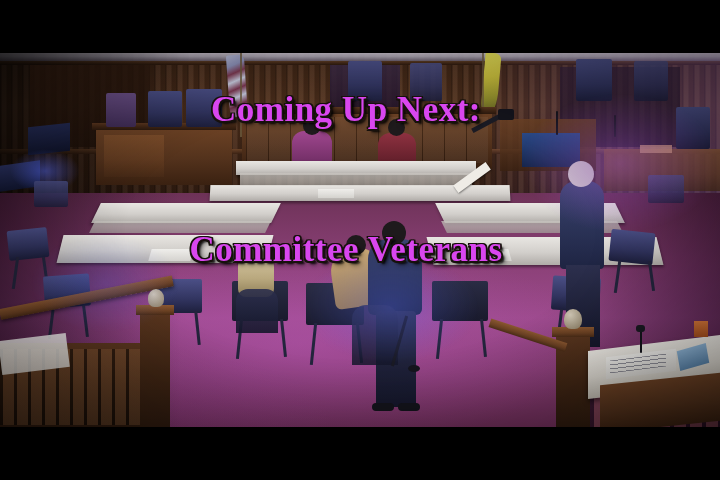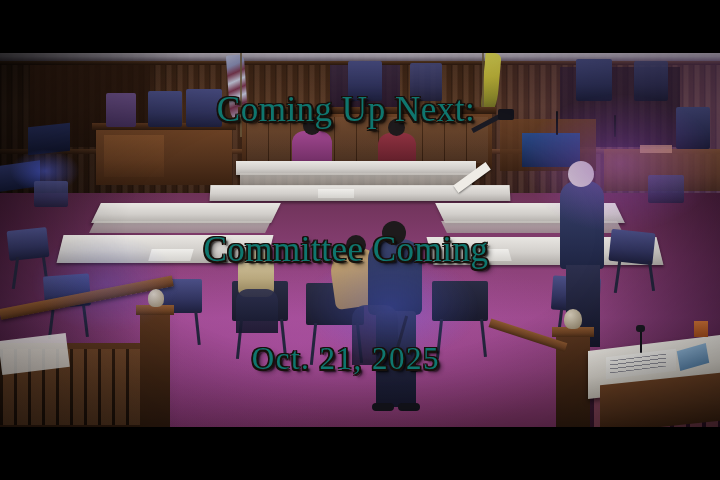--- a/index.html
+++ b/index.html
@@ -182,23 +182,23 @@
     position: absolute;
     left: 0; top: 0;
     width: 720px; height: 480px;
     z-index: 30;
     pointer-events: none;
   }
   .title-line {
     position: absolute;
     width: 692px;
     text-align: center;
-    color: #0f766e;
+    color: #d946ef;
     font-family: "Liberation Serif", "DejaVu Serif", serif;
-    font-weight: normal;
+    font-weight: bold;
     white-space: nowrap;
     letter-spacing: .5px;
     text-shadow:
       -1.5px -1.5px 0 #17110c,
        1.5px -1.5px 0 #17110c,
       -1.5px  1.5px 0 #17110c,
        1.5px  1.5px 0 #17110c,
       -1.5px  0    0 #17110c,
        1.5px  0    0 #17110c,
        0     -1.5px 0 #17110c,
@@ -397,17 +397,16 @@
 
     <div class="piece" style="left:0;top:0;width:720px;height:374px;
                 background:radial-gradient(ellipse 520px 280px at 360px 180px, rgba(0,0,0,0) 45%, rgba(0,0,0,.45) 100%);"></div>
   </div>
 
   <div class="letterbox" id="letterbox-top"></div>
   <div class="letterbox" id="letterbox-bottom"></div>
 
   <div id="title-card">
     <div class="title-line" id="title-line-1">Coming Up Next:</div>
-    <div class="title-line" id="title-line-3">Committee Coming</div>
-    <div class="title-line" id="title-line-4">Oct. 21, 2025</div>
+    <div class="title-line" id="title-line-3">Committee Veterans</div>
   </div>
 
 </div>
 
 </body></html>

